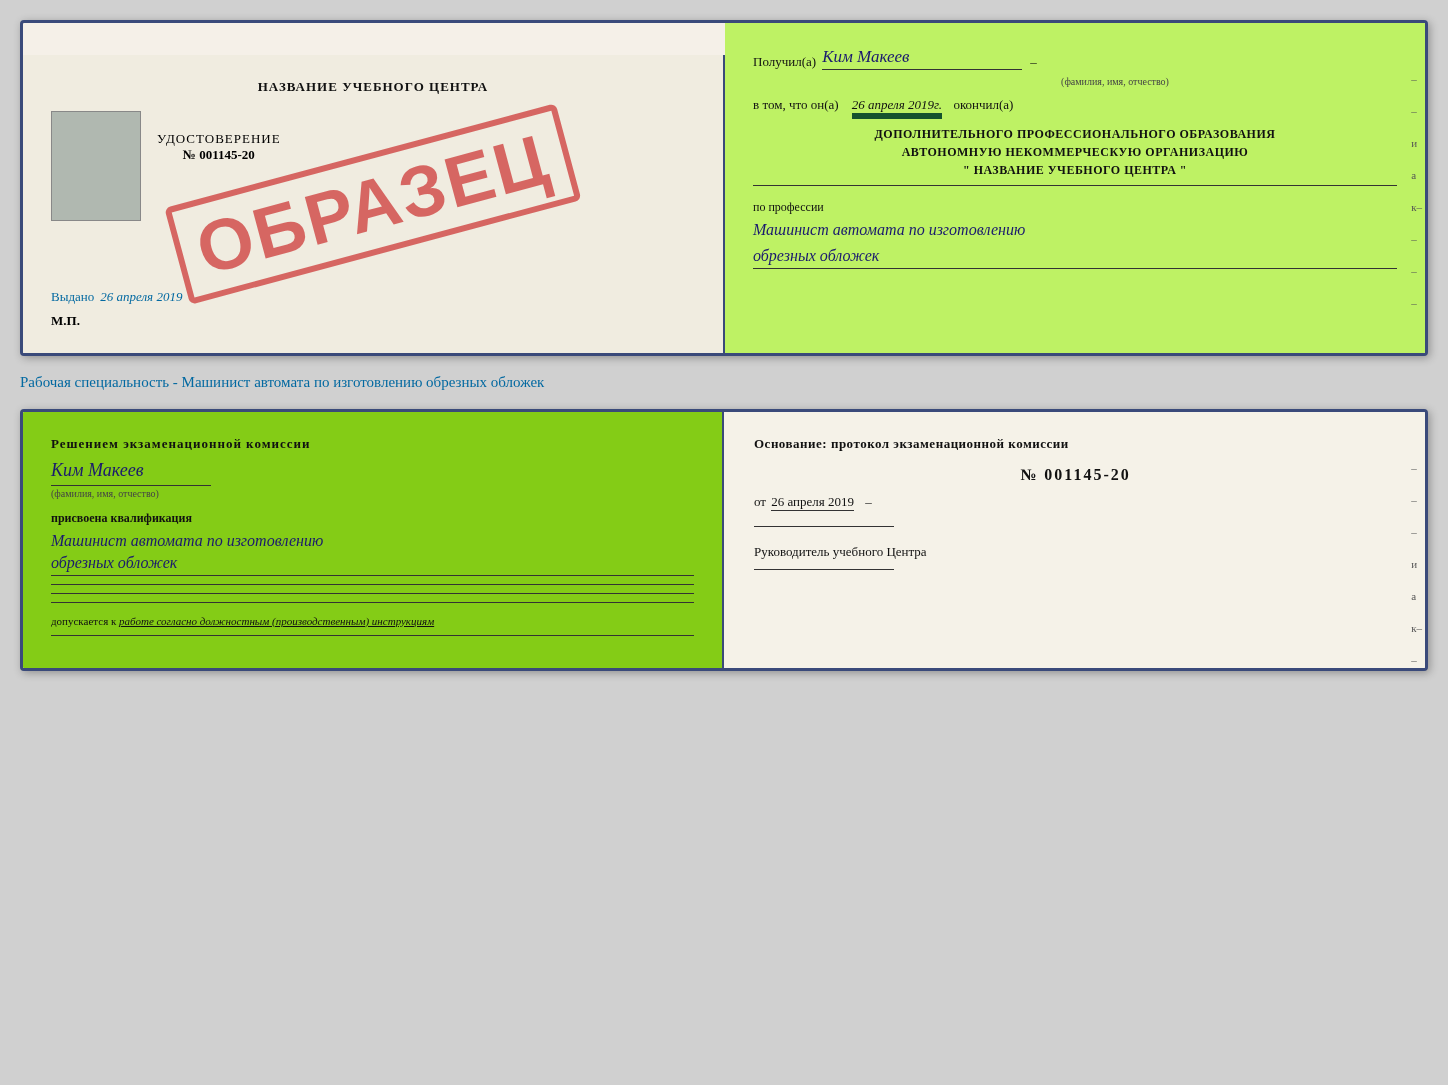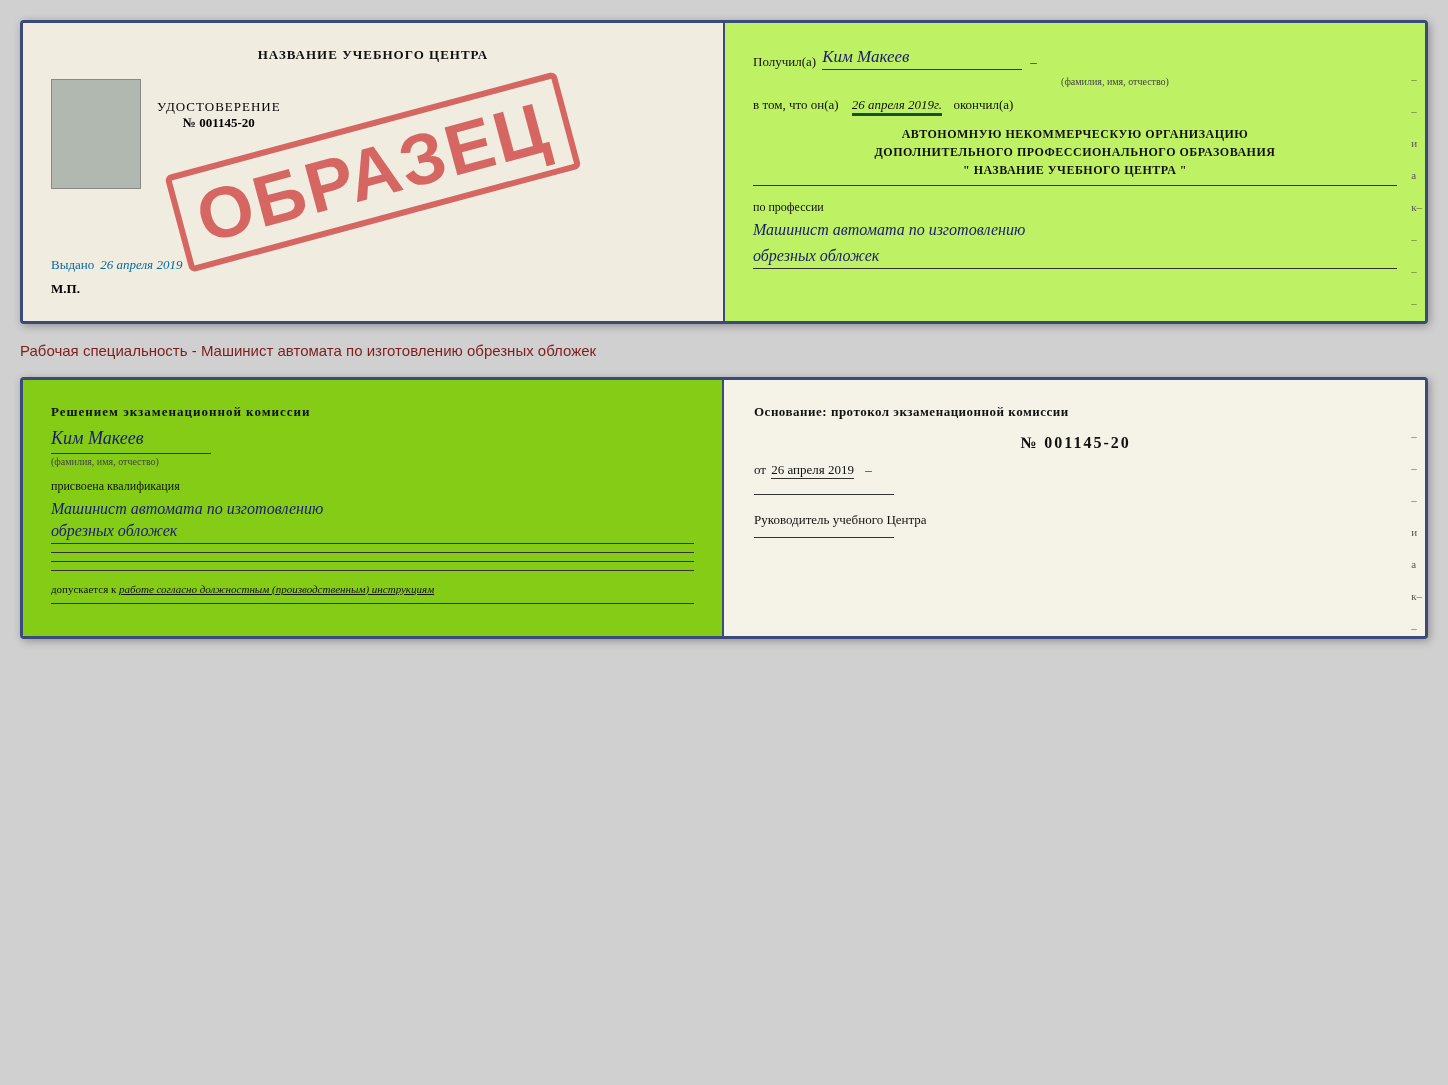--- a/index.html
+++ b/index.html
@@ -34,20 +34,21 @@
       position: relative;
     }
 
     .doc-left {
       border-right: 2px solid #3a4a7a;
     }
 
     
     .top-doc .doc-left {
       background: #f0ece0;
+      margin-top: 32px;
     }
 
     .top-doc .doc-right {
       background: #bef264;
     }
 
     
     .bottom-doc .doc-left {
       background: #84cc16;
     }
@@ -193,23 +194,23 @@
     }
 
     .separator-line {
       border-bottom: 1px solid #333;
       margin: 4px 0;
     }
 
     
     .specialty-label {
       font-size: 15px;
-      color: #7f1d1d;
+      color: #0369a1;
       padding: 6px 0;
-      font-family: Liberation Sans, sans-serif;
+      font-family: Liberation Serif, serif;
     }
 
     
     .resheniye-text {
       font-size: 13px;
       font-weight: bold;
       text-align: justify;
       letter-spacing: 1px;
       color: #111;
       margin-bottom: 8px;
@@ -229,20 +230,21 @@
       border-top: 1px solid #333;
       display: inline-block;
       padding-top: 2px;
       min-width: 160px;
     }
 
     .prisvoena-text {
       font-size: 12px;
       color: #111;
       margin: 10px 0 4px 0;
+      font-weight: bold;
     }
 
     .kvalif-value {
       font-style: italic;
       font-size: 16px;
       color: #1a1a6e;
       border-bottom: 1px solid #333;
       display: block;
       line-height: 1.4;
       margin-bottom: 4px;
@@ -324,21 +326,21 @@
     }
 
     .okoncil-text {
       font-size: 13px;
       color: #111;
       margin-top: 10px;
     }
 
     .inline-date {
       font-style: italic;
-      border-bottom: 3px solid #14532d;
+      border-bottom: 6px solid #14532d;
       padding-bottom: 1px;
       margin: 0 4px;
     }
 
     .inline-okoncil {
       margin-left: 4px;
     }
   </style>
 </head>
 <body>
@@ -376,22 +378,22 @@
       </div>
       <div class="field-sub" style="margin-left:80px;">(фамилия, имя, отчество)</div>
 
       <div class="okoncil-text">
         <span class="field-label">в том, что он(а)</span>
         <span class="inline-date">26 апреля 2019г.</span>
         <span class="inline-okoncil">окончил(а)</span>
       </div>
 
       <div class="org-text">
+        <div>ДОПОЛНИТЕЛЬНОГО ПРОФЕССИОНАЛЬНОГО ОБРАЗОВАНИЯ</div>
         <div>АВТОНОМНУЮ НЕКОММЕРЧЕСКУЮ ОРГАНИЗАЦИЮ</div>
-        <div>ДОПОЛНИТЕЛЬНОГО ПРОФЕССИОНАЛЬНОГО ОБРАЗОВАНИЯ</div>
         <div>"  НАЗВАНИЕ УЧЕБНОГО ЦЕНТРА  "</div>
       </div>
 
       <div class="separator-line" style="margin:4px 0;"></div>
 
       <div class="profession-label">по профессии</div>
       <span class="profession-value" style="border-bottom:none; margin-bottom:0;">Машинист автомата по изготовлению</span>
       <span class="profession-value">обрезных обложек</span>
 
       <div class="right-side-marks">

